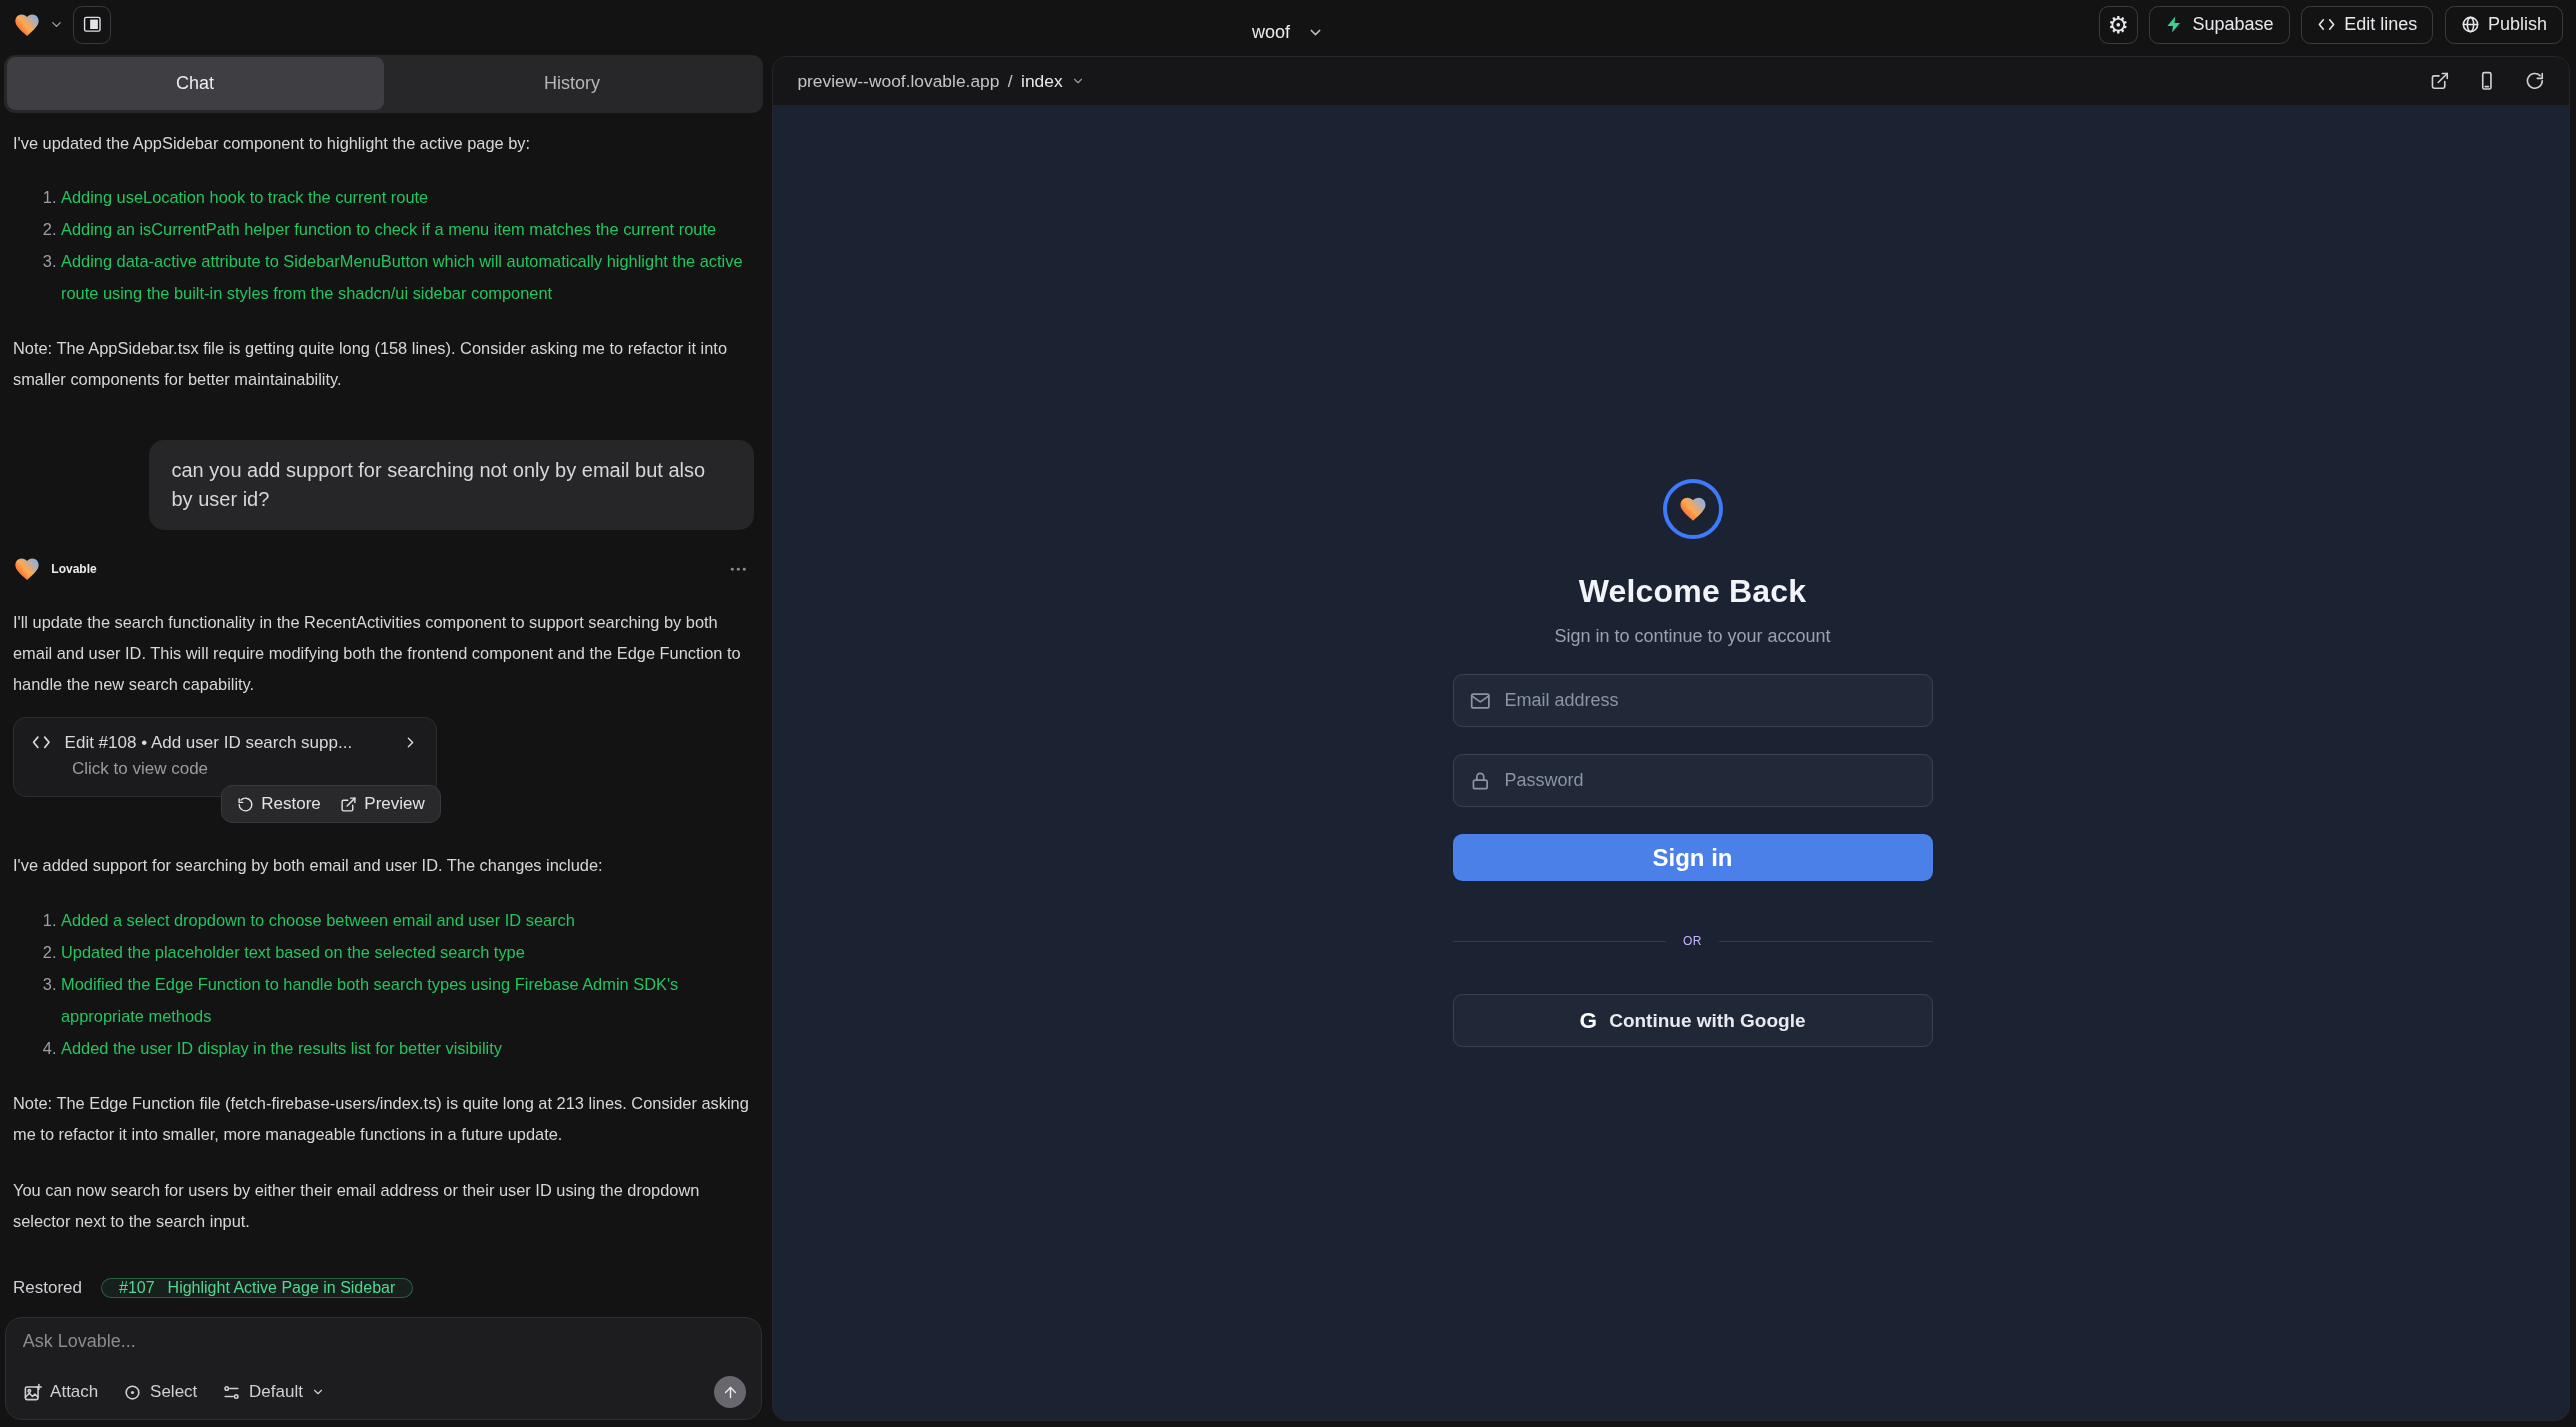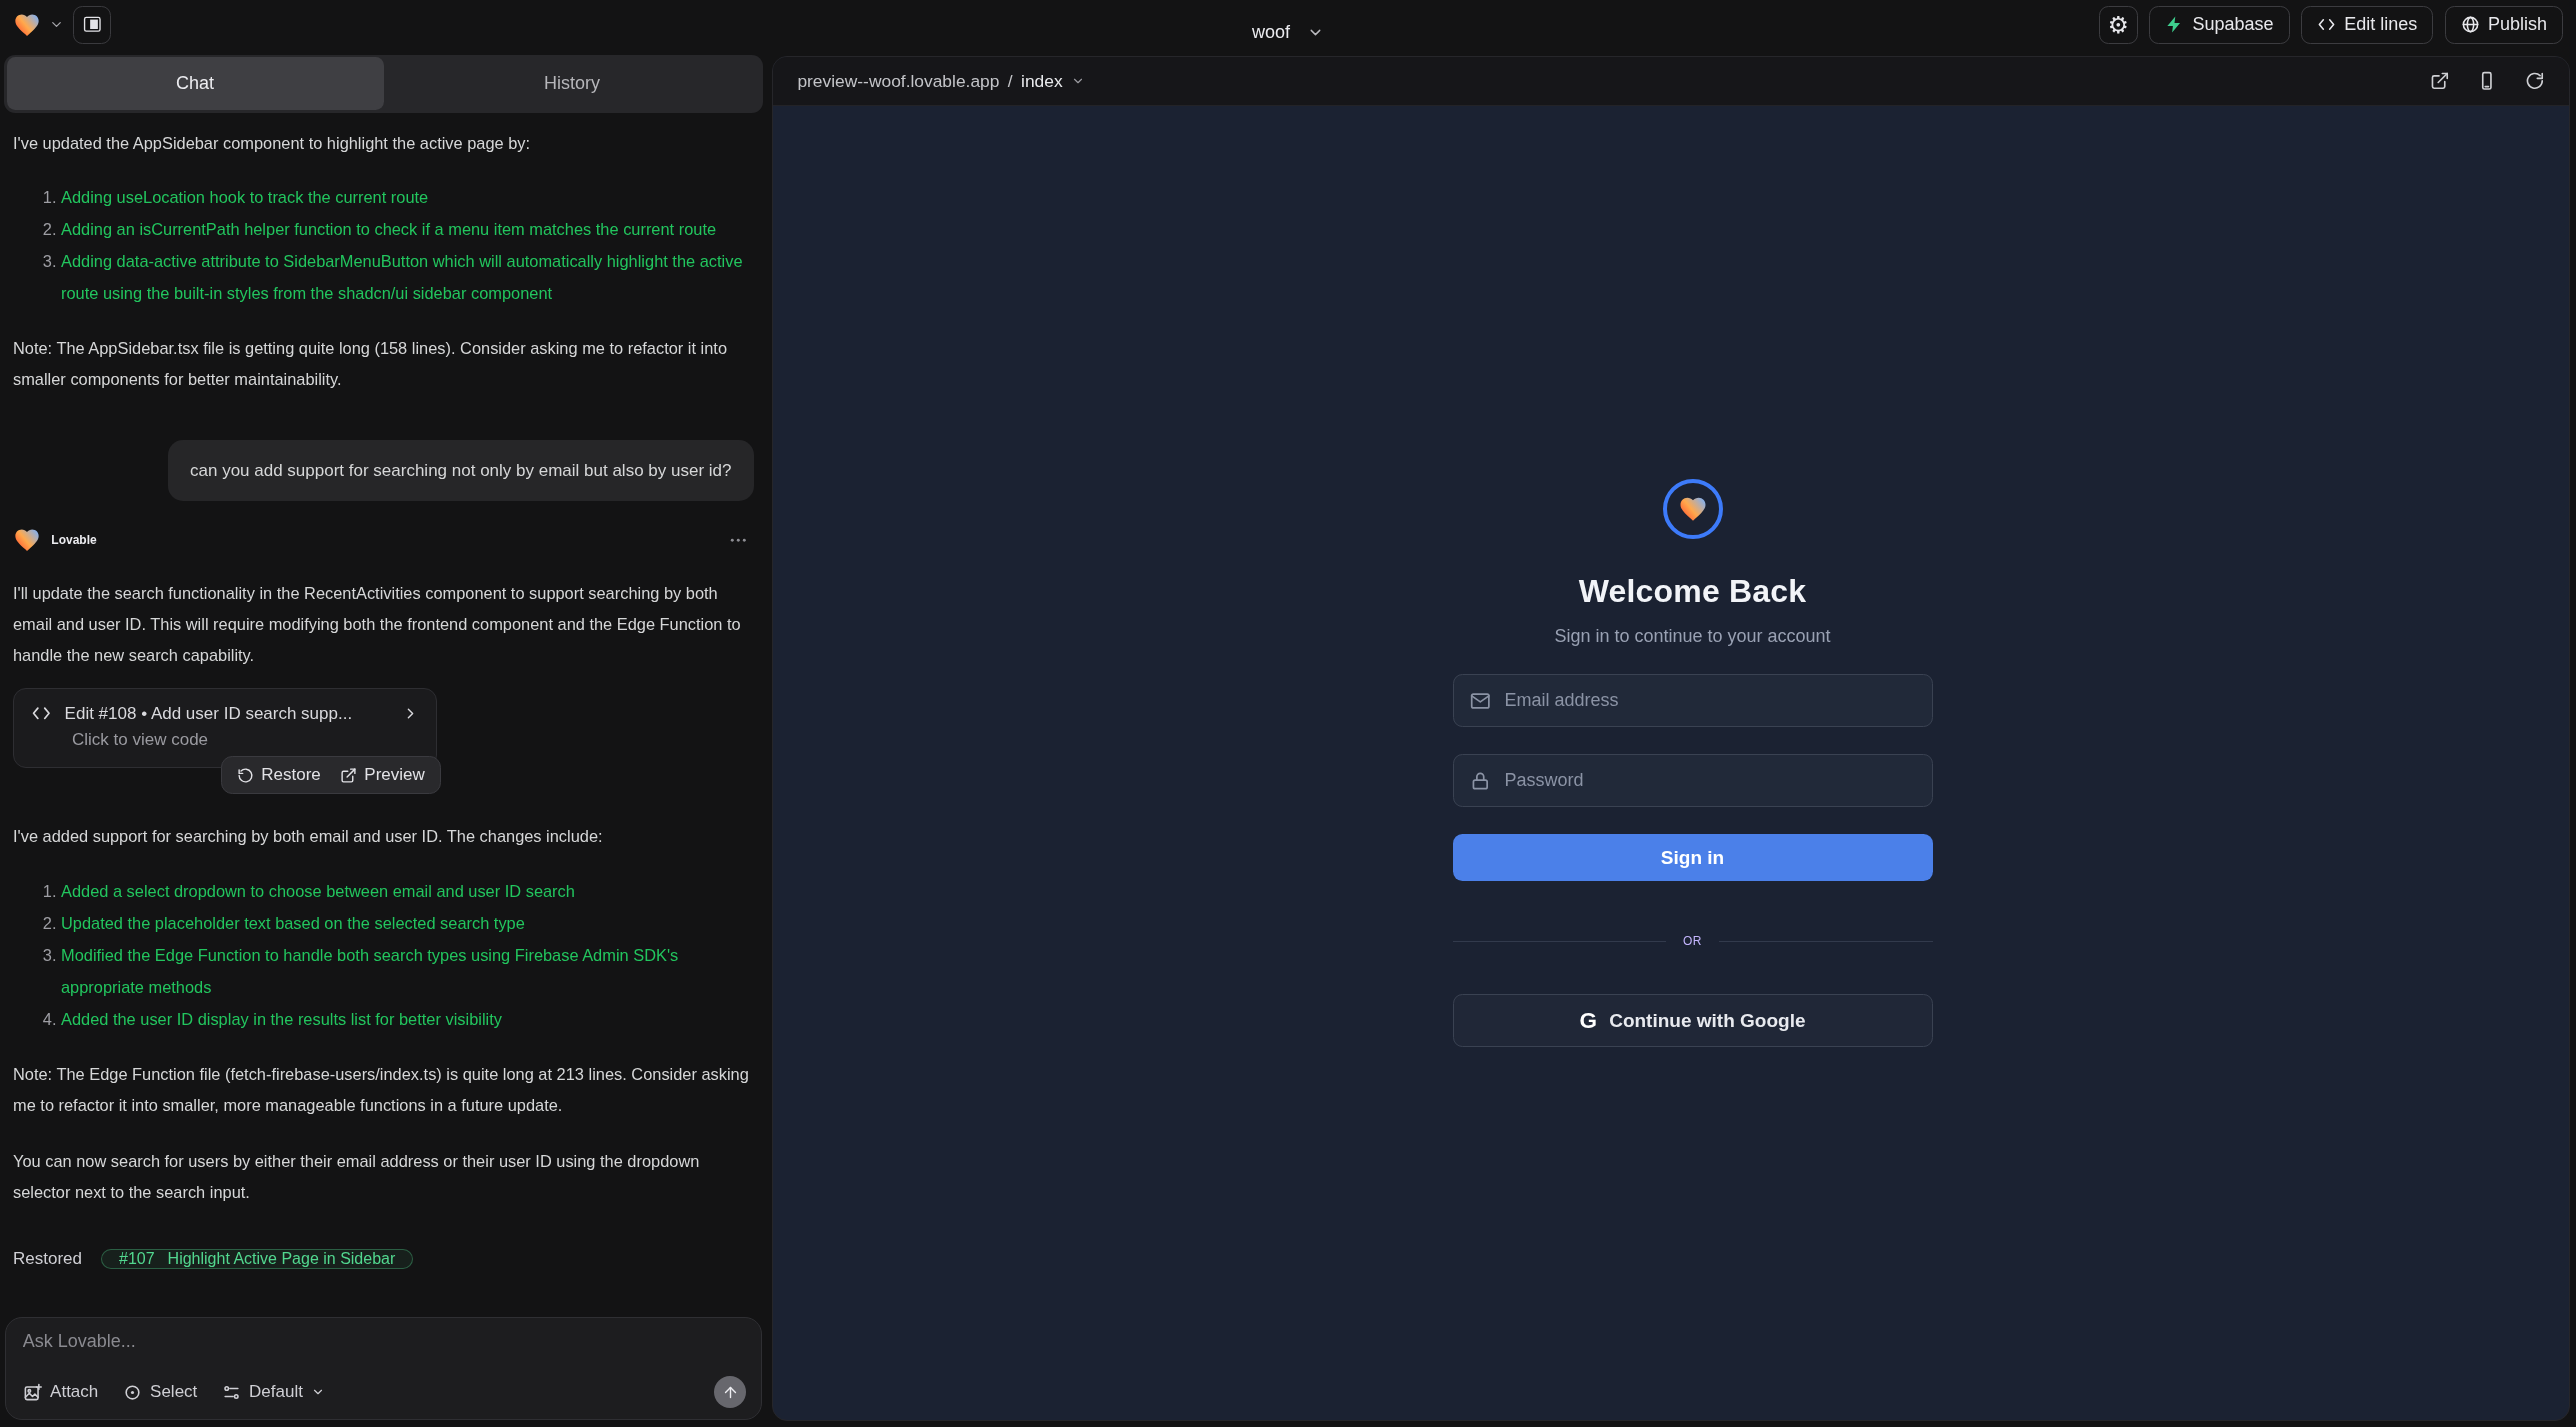--- a/index.html
+++ b/index.html
@@ -56,21 +56,21 @@
   .chat-scroll p { font-size: 16.4px; line-height: 31px; color: #d6d7d8; }
   .chat-scroll ol { margin: 22.5px 0 0 0; padding-left: 48px; }
   .chat-scroll li { font-size: 16.4px; line-height: 32px; color: #22c55e; }
   .chat-scroll li::marker { color: #9e9ea4; }
   .mt { margin-top: 24.4px; }
 
   .user-bubble {
     align-self: flex-end; max-width: 605px; margin-top: 45px;
     background: #262628; border-radius: 15px; padding: 16px 22.5px;
   }
-  .user-bubble p { font-size: 17px; line-height: 29px; }
+  .user-bubble p { font-size: 20px; line-height: 29px; }
 
   .assistant-header { display: flex; align-items: center; gap: 10.3px; margin-top: 24.4px; }
   .assistant-name { font-size: 12px; font-weight: 600; color: #ececf0; }
   .more-btn { margin-left: auto; margin-right: 5.6px; color: #8d8d93; background: none; border: none; cursor: pointer; }
 
   .edit-card-wrap { position: relative; margin-top: 17px; margin-bottom: 53px; width: 424px; }
   .edit-card {
     background: #1b1b1d; border: 0.9px solid #2e2e32; border-radius: 13px;
     padding: 14px 17px 17px 17px; cursor: pointer;
   }
@@ -145,21 +145,21 @@
   }
   .field:first-of-type { margin-top: 43px; }
   .field input {
     width: 100%; height: 100%; background: #212939; border: 0.9px solid #3a4252; border-radius: 9.4px;
     padding: 0 17px 0 51px; color: #dfe3ec; font-size: 18px; font-family: inherit; outline: none;
   }
   .field input::placeholder { color: #8b93a5; }
   .field .field-icon { position: absolute; left: 17px; top: 50%; transform: translateY(-50%); color: #8b93a5; }
   .signin-btn {
     width: 480px; height: 47px; margin-top: 27px; border: none; border-radius: 9.4px;
-    background: #4b80e9; color: #ffffff; font-size: 19px; font-weight: 600; font-family: inherit; cursor: pointer;
+    background: #4b80e9; color: #ffffff; font-size: 24px; font-weight: 600; font-family: inherit; cursor: pointer;
   }
   .divider { width: 480px; margin-top: 53px; display: flex; align-items: center; gap: 17px; }
   .divider .line { flex: 1; height: 0.9px; background: #323a4c; }
   .divider .or { font-size: 12px; color: #c4b5fd; letter-spacing: 0.5px; }
   .google-btn {
     width: 480px; height: 53px; margin-top: 46px;
     background: #202737; border: 0.9px solid #3a4252; border-radius: 9.4px;
     display: flex; align-items: center; justify-content: center; gap: 12.2px;
     color: #e8eaef; font-size: 19px; font-weight: 600; font-family: inherit; cursor: pointer;
   }

